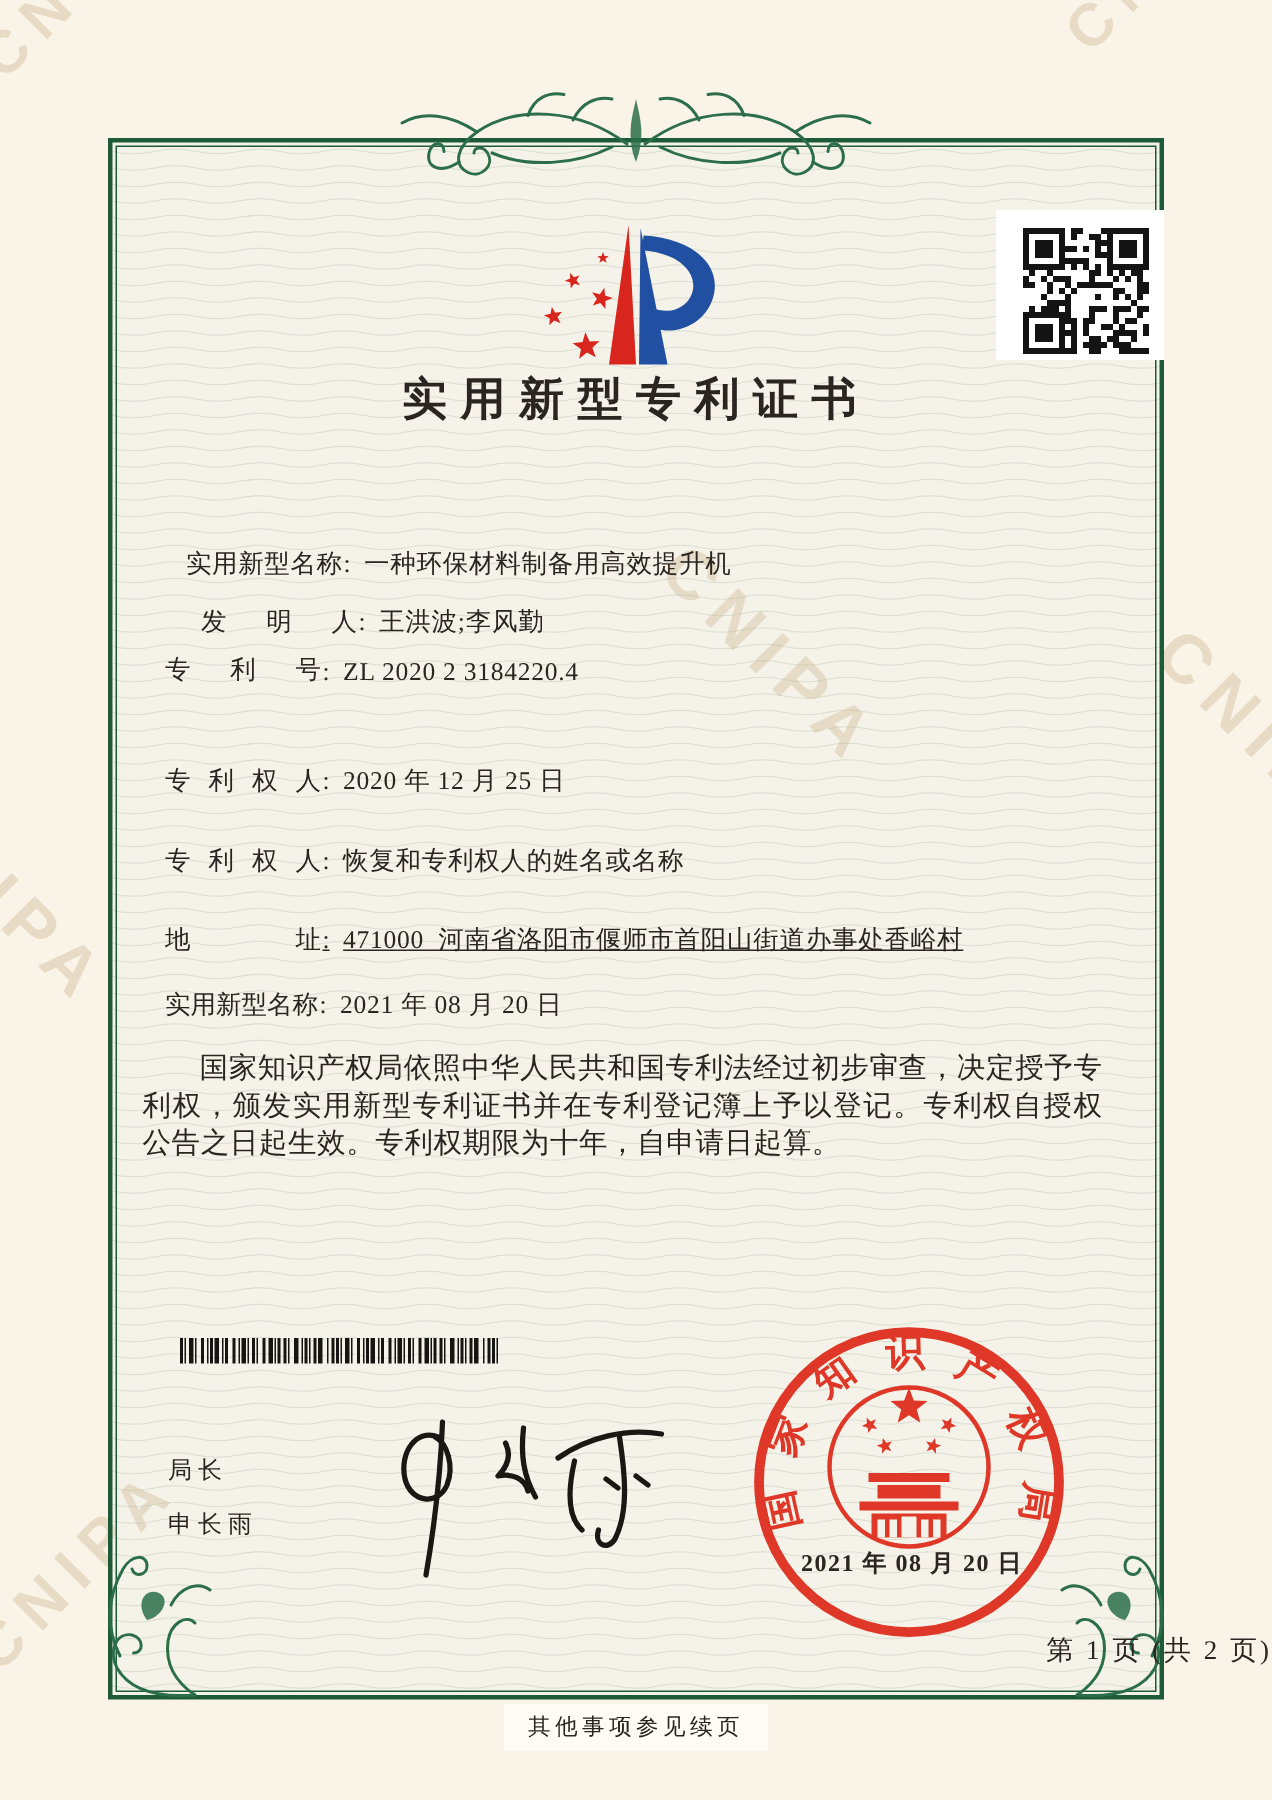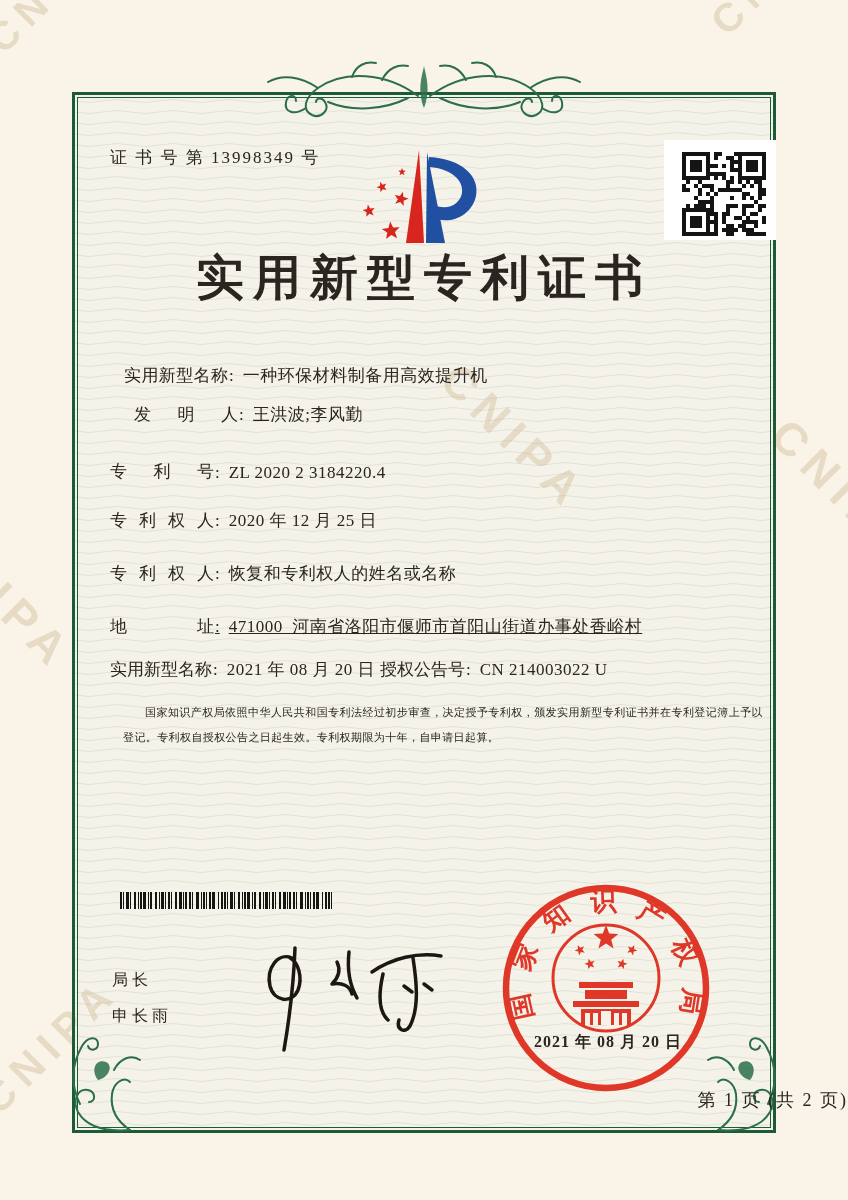--- a/index.html
+++ b/index.html
@@ -9,27 +9,27 @@
   .inner-bg svg{position:absolute;left:0;top:0;}
   #wm{position:absolute;inset:0;z-index:2;}
   #wm span{position:absolute;font-family:"Liberation Sans",sans-serif;font-weight:bold;
            letter-spacing:9px;color:rgba(205,182,144,.40);transform-origin:left top;white-space:nowrap;}
   .frame{position:absolute;left:72px;top:92px;width:704px;height:1041px;border:3px solid #1d5b38;
          box-sizing:border-box;z-index:3;}
   .frame-inner{position:absolute;inset:2px;border:1px solid #1d5b38;}
   #deco{position:absolute;left:0;top:0;z-index:4;pointer-events:none;}
   .txt{position:absolute;z-index:5;}
   .cert-no{left:110px;top:146px;font-size:17px;letter-spacing:2px;}
-  .title{left:0;right:0;top:246px;text-align:center;font-size:48px;font-weight:bold;letter-spacing:9px;}
+  .title{left:0;right:0;top:246px;text-align:center;font-size:30px;font-weight:bold;letter-spacing:9px;}
   .frow{position:absolute;left:110px;width:650px;font-size:17px;white-space:nowrap;z-index:5;}
   .flabel{display:inline-block;width:104px;text-align:justify;text-align-last:justify;vertical-align:bottom;}
   .colon{margin-left:1px;margin-right:9px;}
   .fvalue{letter-spacing:.5px;}
   .gpair2{position:absolute;left:270px;top:0;}
-  .body-text{left:123px;top:700px;width:640px;font-size:11px;line-height:25px;text-align:justify;letter-spacing:.4px;}
+  .body-text{left:95px;top:700px;width:640px;font-size:19px;line-height:25px;text-align:justify;letter-spacing:.4px;}
   .body-text p{margin:0;text-indent:2em;}
   .bureau{left:112px;font-family:"Liberation Sans",sans-serif;font-size:16px;letter-spacing:4px;}
   .bureau-title{top:970px;}
   .bureau-name{top:1006px;}
   .seal-date{left:506px;top:1032px;width:204px;text-align:center;font-size:16px;font-weight:bold;
              letter-spacing:1px;z-index:6;}
   .page-num{left:0;right:0;top:1088px;text-align:right;font-size:18px;letter-spacing:2px;}
   .note{left:50%;top:1136px;transform:translateX(-50%);background:#fdfbf4;padding:6px 16px;
         font-size:15px;letter-spacing:3px;white-space:nowrap;}
 </style>
@@ -433,42 +433,39 @@
       <path d="M337 962 C342 972 336 980 332 984 C342 982 350 986 352 994"></path>
       <path d="M349 952 C347 970 349 984 357 998"></path>
       <path d="M372 972 C392 958 418 952 441 956"></path>
       <path d="M383 974 C378 996 379 1012 388 1020"></path>
       <path d="M413 958 C417 984 419 1008 410 1026 C405 1034 396 1030 399 1020"></path>
       <path d="M404 986 l8 6"></path>
       <path d="M424 984 l8 6"></path>
     </g>
   </svg>
 
-  <div class="txt cert-no">证 书 号 第 13998349 号</div>
   <div class="txt title">实用新型专利证书</div>
 
   <div id="fields">
       <div class="frow" style="top: 364px; margin-left: 14px;"><span class="flabel">实用新型名称</span><span class="colon">:</span><span class="fvalue">一种环保材料制备用高效提升机</span></div>
       <div class="frow" style="top: 403px; margin-left: 24px;"><span class="flabel">发明人</span><span class="colon">:</span><span class="fvalue">王洪波;李风勤</span></div>
-      <div class="frow" style="top: 460px;"><span class="flabel">专利号</span><span class="colon">:</span><span class="fvalue">ZL 2020 2 3184220.4</span></div>
+      <div class="frow" style="top: 435px;"><span class="flabel">专利号</span><span class="colon">:</span><span class="fvalue">ZL 2020 2 3184220.4</span></div>
       <div class="frow" style="top: 509px;"><span class="flabel">专利权人</span><span class="colon">:</span><span class="fvalue">2020 年 12 月 25 日</span></div>
       <div class="frow" style="top: 562px;"><span class="flabel">专利权人</span><span class="colon">:</span><span class="fvalue">恢复和专利权人的姓名或名称</span></div>
       <div class="frow" style="top: 615px; text-decoration: underline;"><span class="flabel">地址</span><span class="colon">:</span><span class="fvalue">471000&nbsp;&nbsp;河南省洛阳市偃师市首阳山街道办事处香峪村</span></div>
     </div>
 
   <div class="frow" id="grant-row" style="top:658px">
     <span>实用新型名称</span><span class="colon">:</span><span class="fvalue">2021 年 08 月 20 日</span>
-    <span class="gpair2">
-      <span>授权公告号</span><span class="colon">:</span><span class="fvalue">CN 214003022 U</span>
-    </span>
   </div>
 
   <div class="txt body-text">
     <p>国家知识产权局依照中华人民共和国专利法经过初步审查，决定授予专利权，颁发实用新型专利证书并在专利登记簿上予以登记。专利权自授权公告之日起生效。专利权期限为十年，自申请日起算。</p>
   </div>
 
   <div class="txt bureau bureau-title">局长</div>
   <div class="txt bureau bureau-name">申长雨</div>
 
   <div class="txt seal-date">2021 年 08 月 20 日</div>
   <div class="txt page-num">第 1 页 (共 2 页)</div>
+  <div class="txt note">其他事项参见续页</div>
 
 </div>
 
 </body></html>

